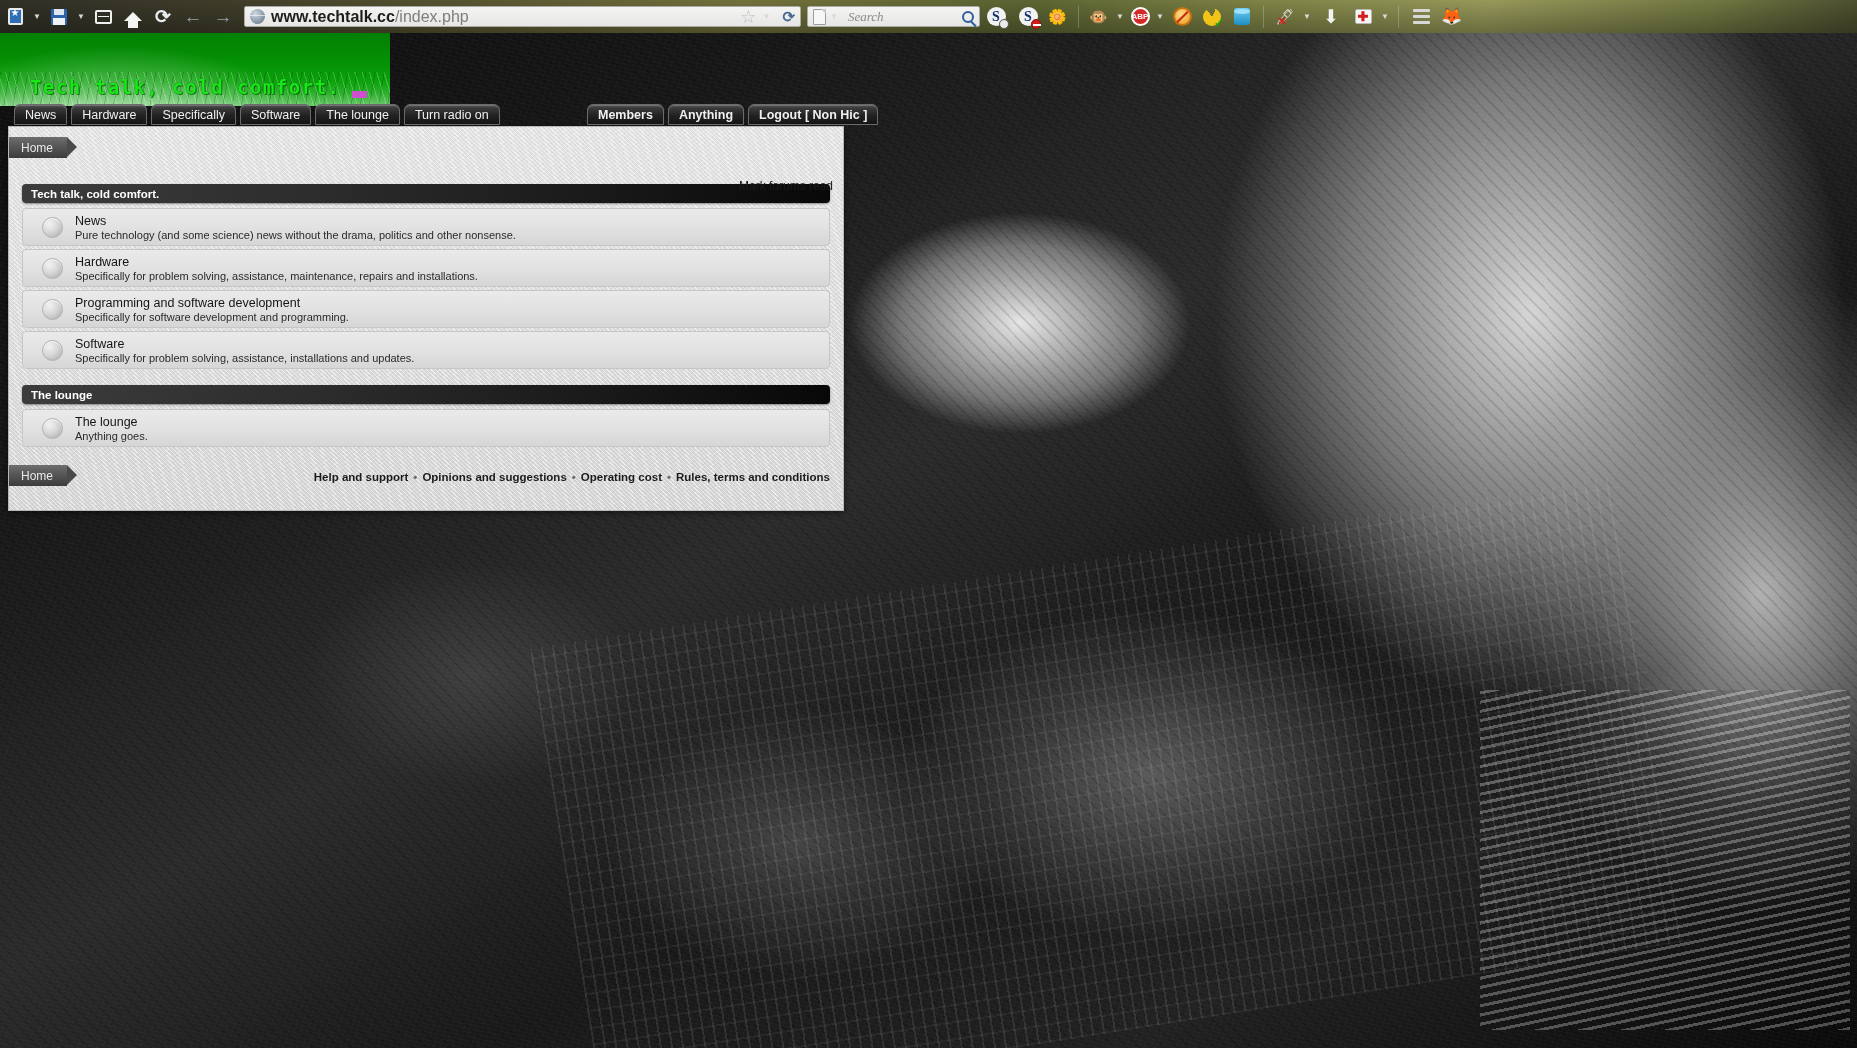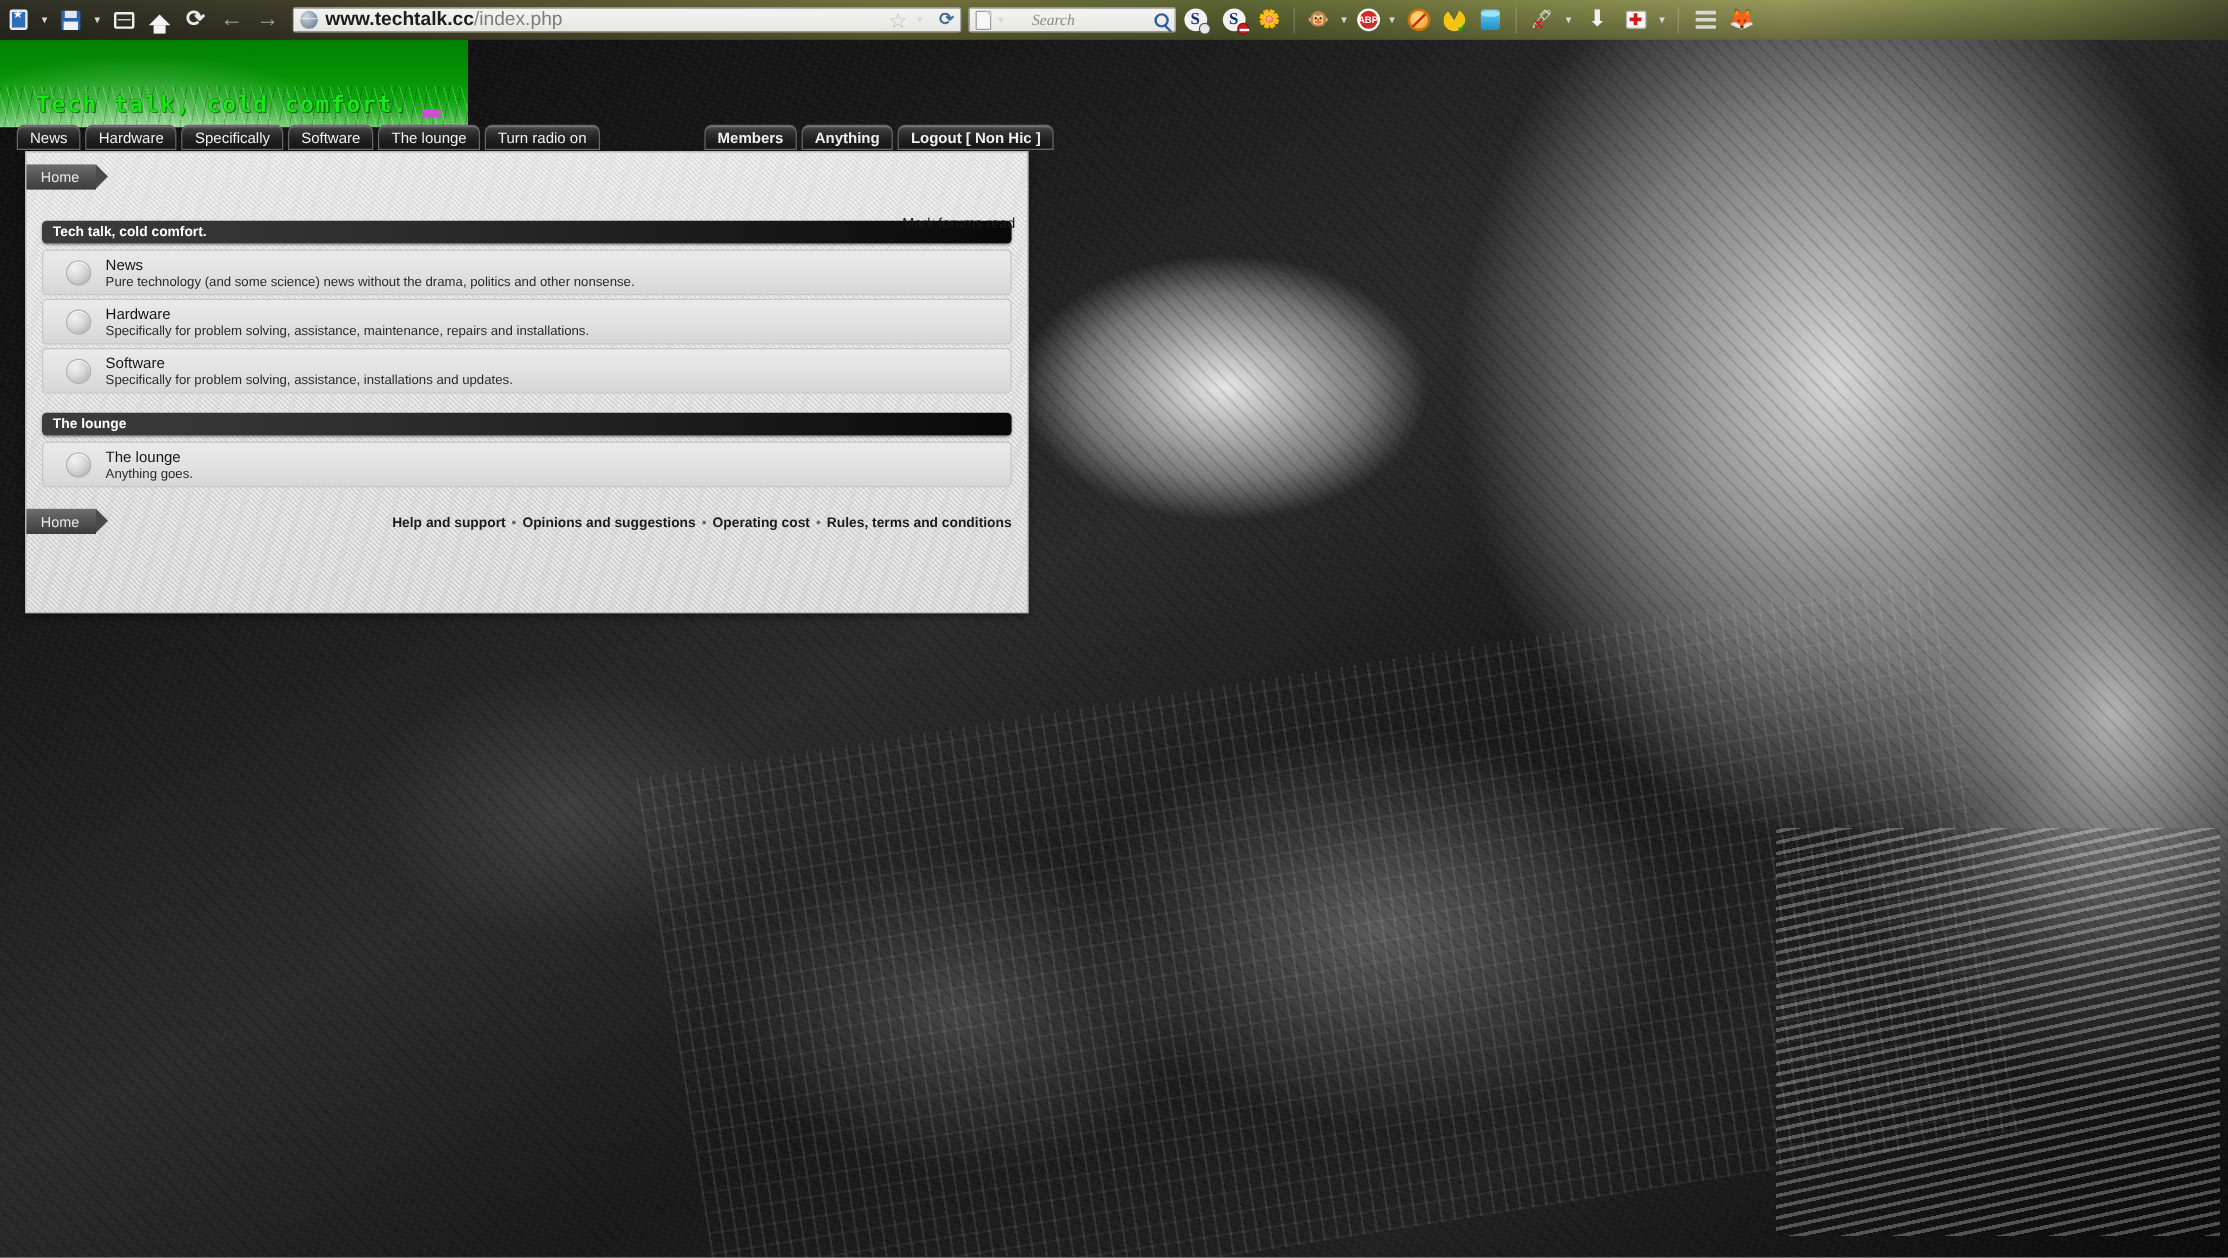--- a/index.html
+++ b/index.html
@@ -205,21 +205,21 @@
   }
   #urlbar .url-text b { color: #1d1d1d; font-weight: bold; }
   #searchbar {
     flex: 0 0 auto; width: 173px; height: 21px; margin-left: 6px;
     background: linear-gradient(to bottom,#f4f4f3,#e6e6e4);
     border: 1px solid #a9a9a5; border-radius: 2px;
     display: flex; align-items: center; padding: 0 5px; gap: 4px;
   }
   #searchbar .sp {
     flex: 1 1 auto; font-size: 13px; color: #8a8a8a;
-    font-family: "Liberation Serif", serif; font-style: italic; margin-left: 12px;
+    font-family: "Liberation Serif", serif; font-style: italic;
   }
 
   
   #banner {
     position: absolute; left: 0; top: 33px;
     width: 390px; height: 73px;
     background:
       radial-gradient(ellipse 300px 120px at 30% 120%, rgba(230,240,230,0.55) 0%, rgba(20,120,20,0) 62%),
       linear-gradient(to bottom, #038003 0%, #059205 42%, #0aa30a 66%, #2bb02b 82%, #6cc96c 100%);
     overflow: hidden;
@@ -267,21 +267,21 @@
     border-radius: 6px 6px 0 0;
     color: #f0f0f0;
     font-size: 12.5px;
     white-space: nowrap;
     box-shadow: inset 0 1px 0 rgba(255,255,255,0.18);
     cursor: pointer;
   }
 
   
   #panel {
-    position: absolute; left: 21px; top: 126px;
+    position: absolute; left: 8px; top: 126px;
     width: 836px; height: 385px;
     background: #dcdcdc;
     background-image:
       repeating-linear-gradient(43deg, rgba(255,255,255,0.55) 0 1px, rgba(0,0,0,0) 1px 3px),
       repeating-linear-gradient(-37deg, rgba(0,0,0,0.035) 0 1px, rgba(0,0,0,0) 1px 4px),
       linear-gradient(to bottom, #e2e2e2, #d4d4d4);
     border: 1px solid #b8b8b8;
     box-shadow: 0 2px 6px rgba(0,0,0,0.45);
     z-index: 22;
     font-size: 12px;
@@ -533,20 +533,27 @@
         <div class="forum-row">
           <div class="forum-icon"></div>
           <div class="forum-text">
             <div class="forum-title">Hardware</div>
             <div class="forum-desc">Specifically for problem solving, assistance, maintenance, repairs and installations.</div>
           </div>
         </div>
         <div class="forum-row">
           <div class="forum-icon"></div>
           <div class="forum-text">
+            <div class="forum-title">Programming and software development</div>
+            <div class="forum-desc">Specifically for software development and programming.</div>
+          </div>
+        </div>
+        <div class="forum-row">
+          <div class="forum-icon"></div>
+          <div class="forum-text">
             <div class="forum-title">Software</div>
             <div class="forum-desc">Specifically for problem solving, assistance, installations and updates.</div>
           </div>
         </div>
       </div>
     </div>
 
     <div class="section" style="margin-top:16px">
       <div class="cat-head">
           <span>The lounge</span>

